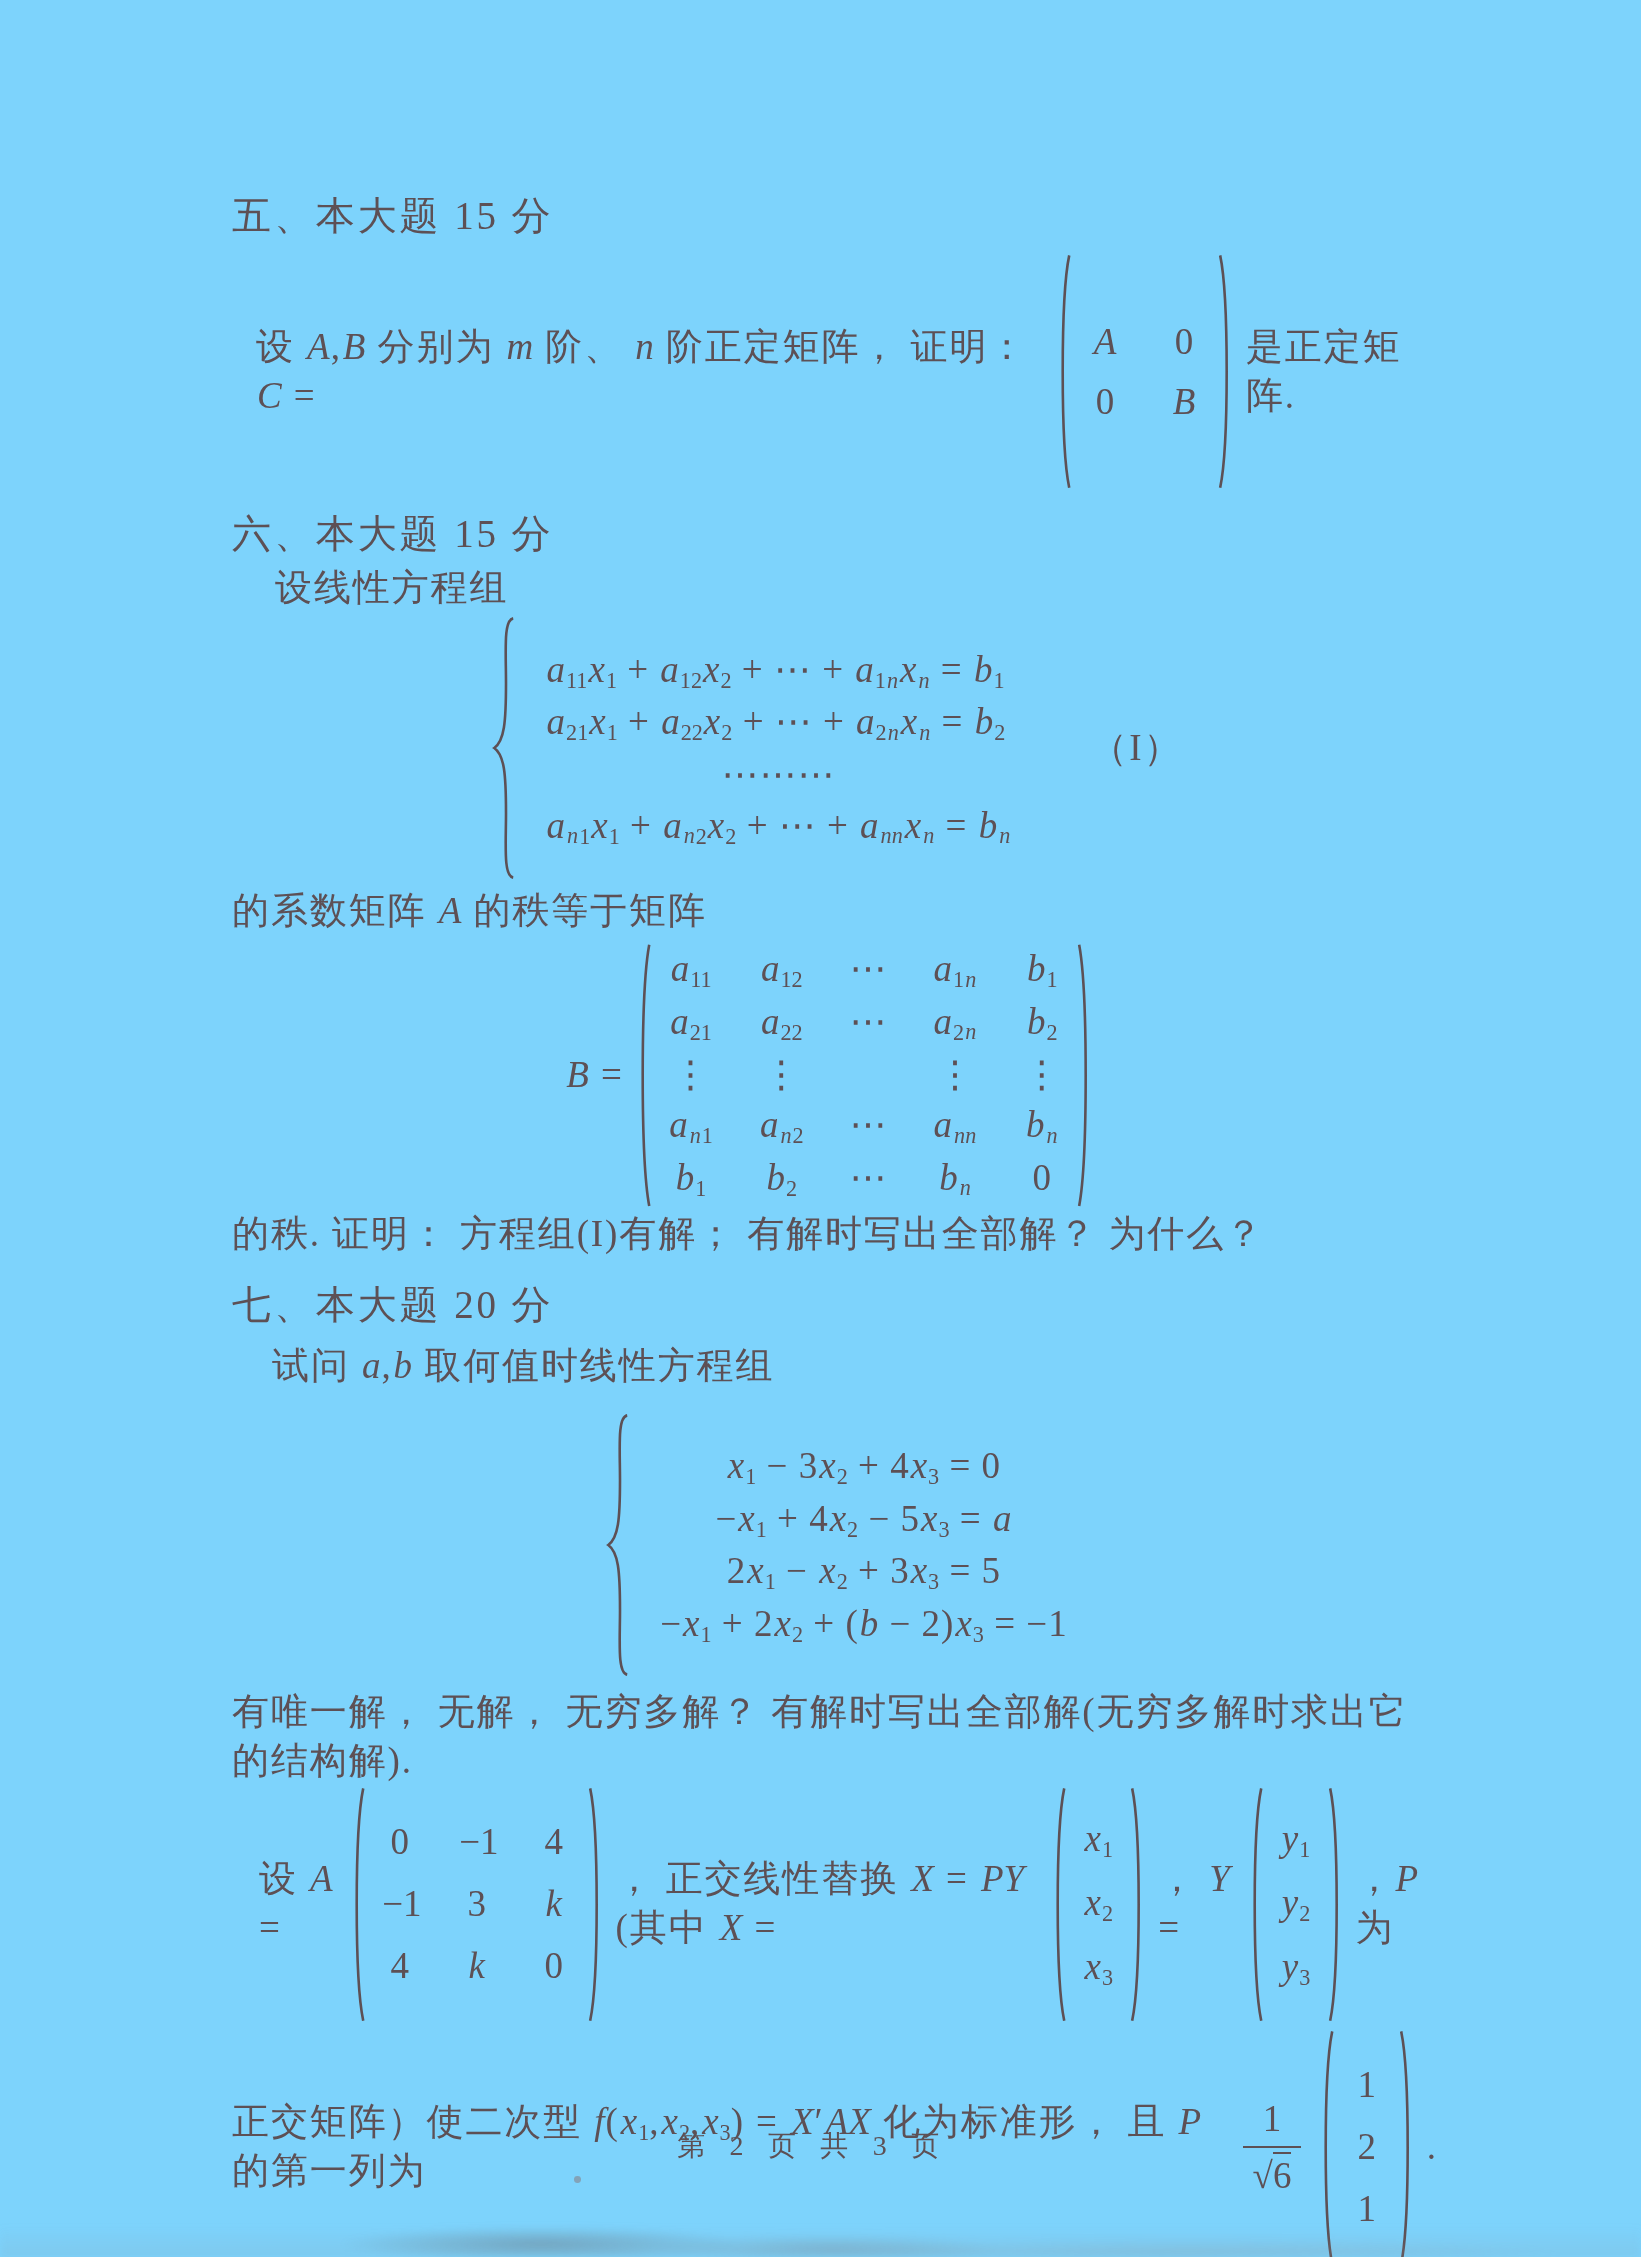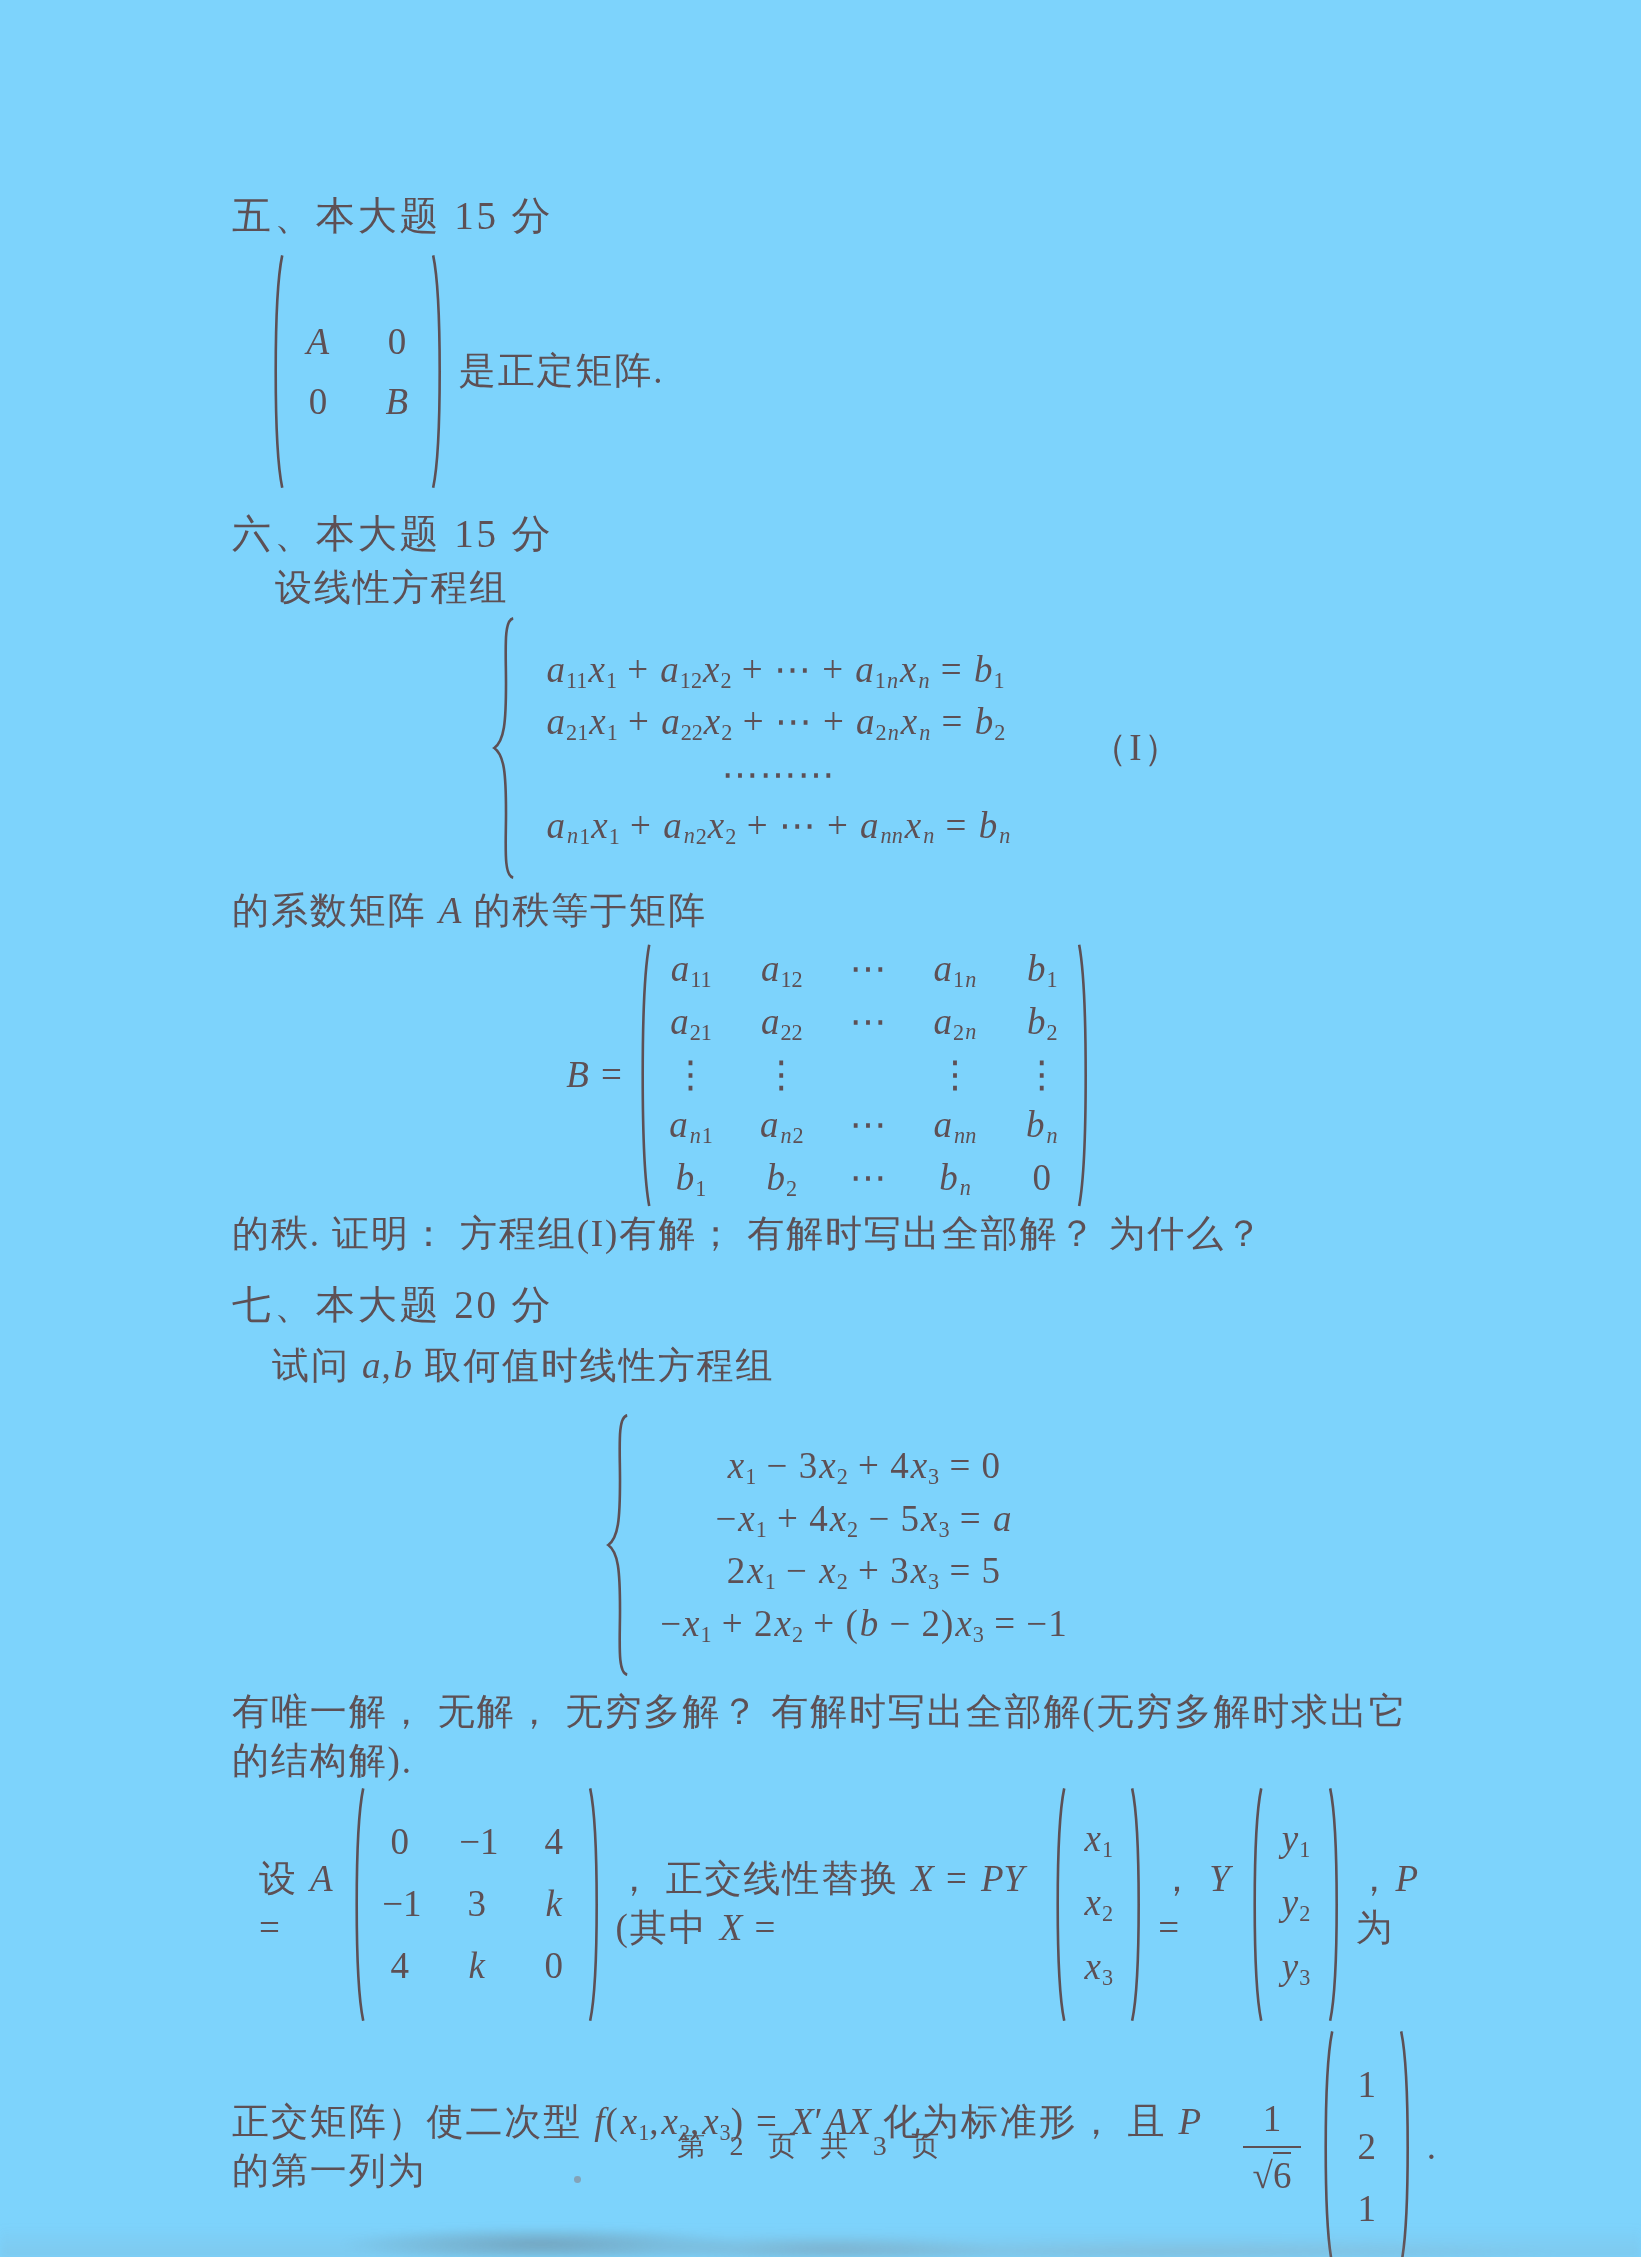--- a/index.html
+++ b/index.html
@@ -76,20 +76,21 @@
 </style>
 </head>
 <body>
 
 <div class="page">
   <div class="content">
 
     <section>
       <h2 class="qhead">五、本大题 15 分</h2>
       <div class="row q5-row">
+        <span class="para">设 <i>A</i>,<i>B</i> 分别为 <i>m</i> 阶、 <i>n</i> 阶正定矩阵， 证明： <i>C</i> =</span>
         <span class="matrix">
           <svg class="paren" viewBox="0 0 22 300" preserveAspectRatio="none">
               <path d="M18 3 C7 55 7 245 18 297" fill="none" stroke="currentColor" stroke-width="2.6" vector-effect="non-scaling-stroke"></path>
             </svg>
           <span class="mgrid mgrid-c" style="grid-template-columns: repeat(2, auto);">
               <span class="mcell"><i>A</i></span>
               <span class="mcell">0</span>
               <span class="mcell">0</span>
               <span class="mcell"><i>B</i></span>
             </span>

